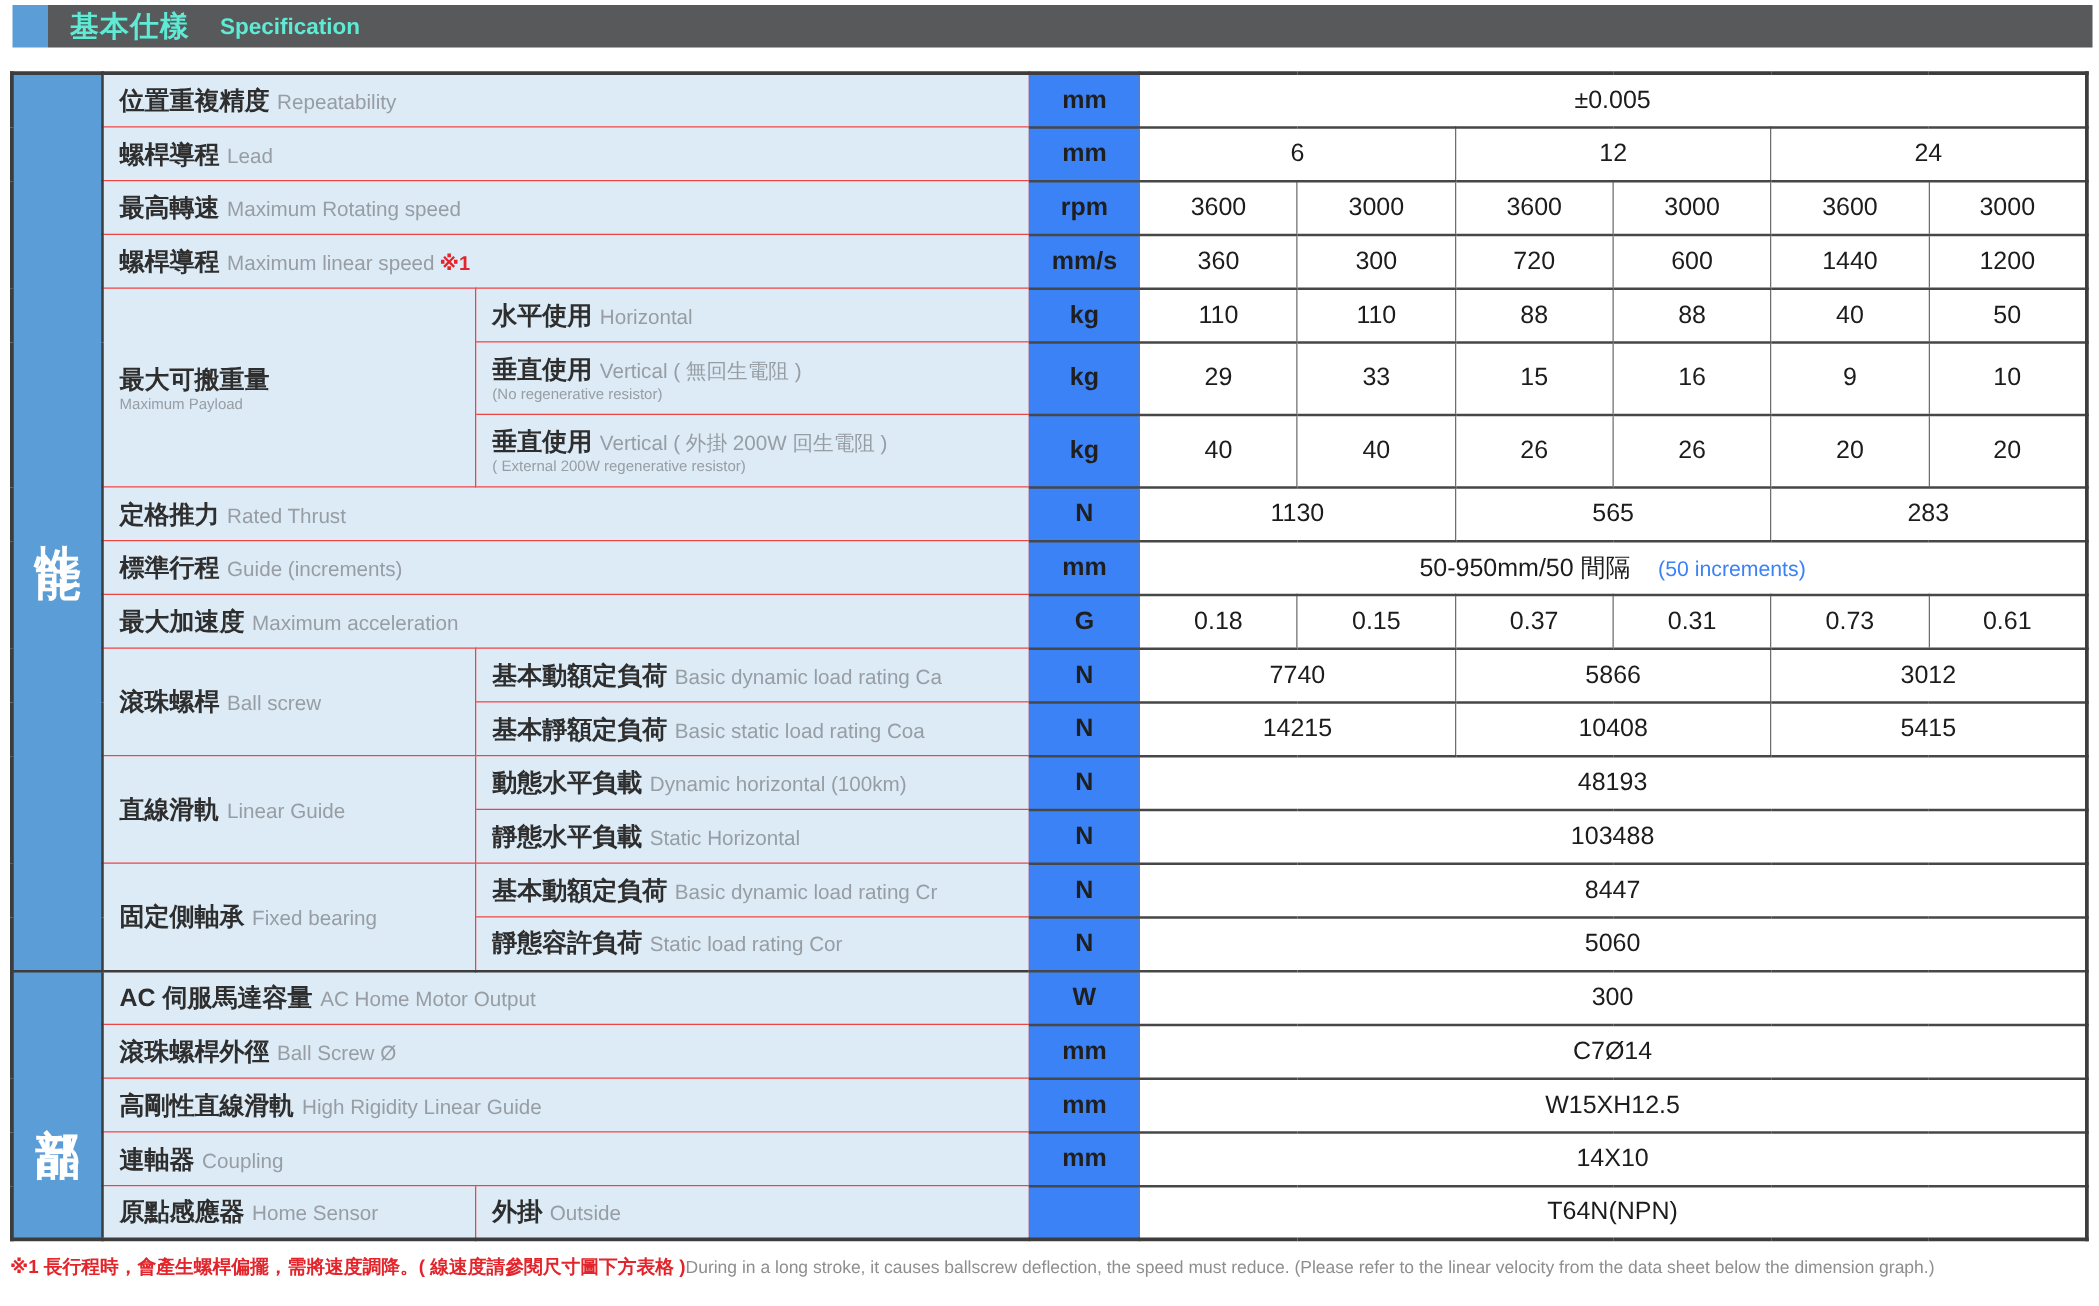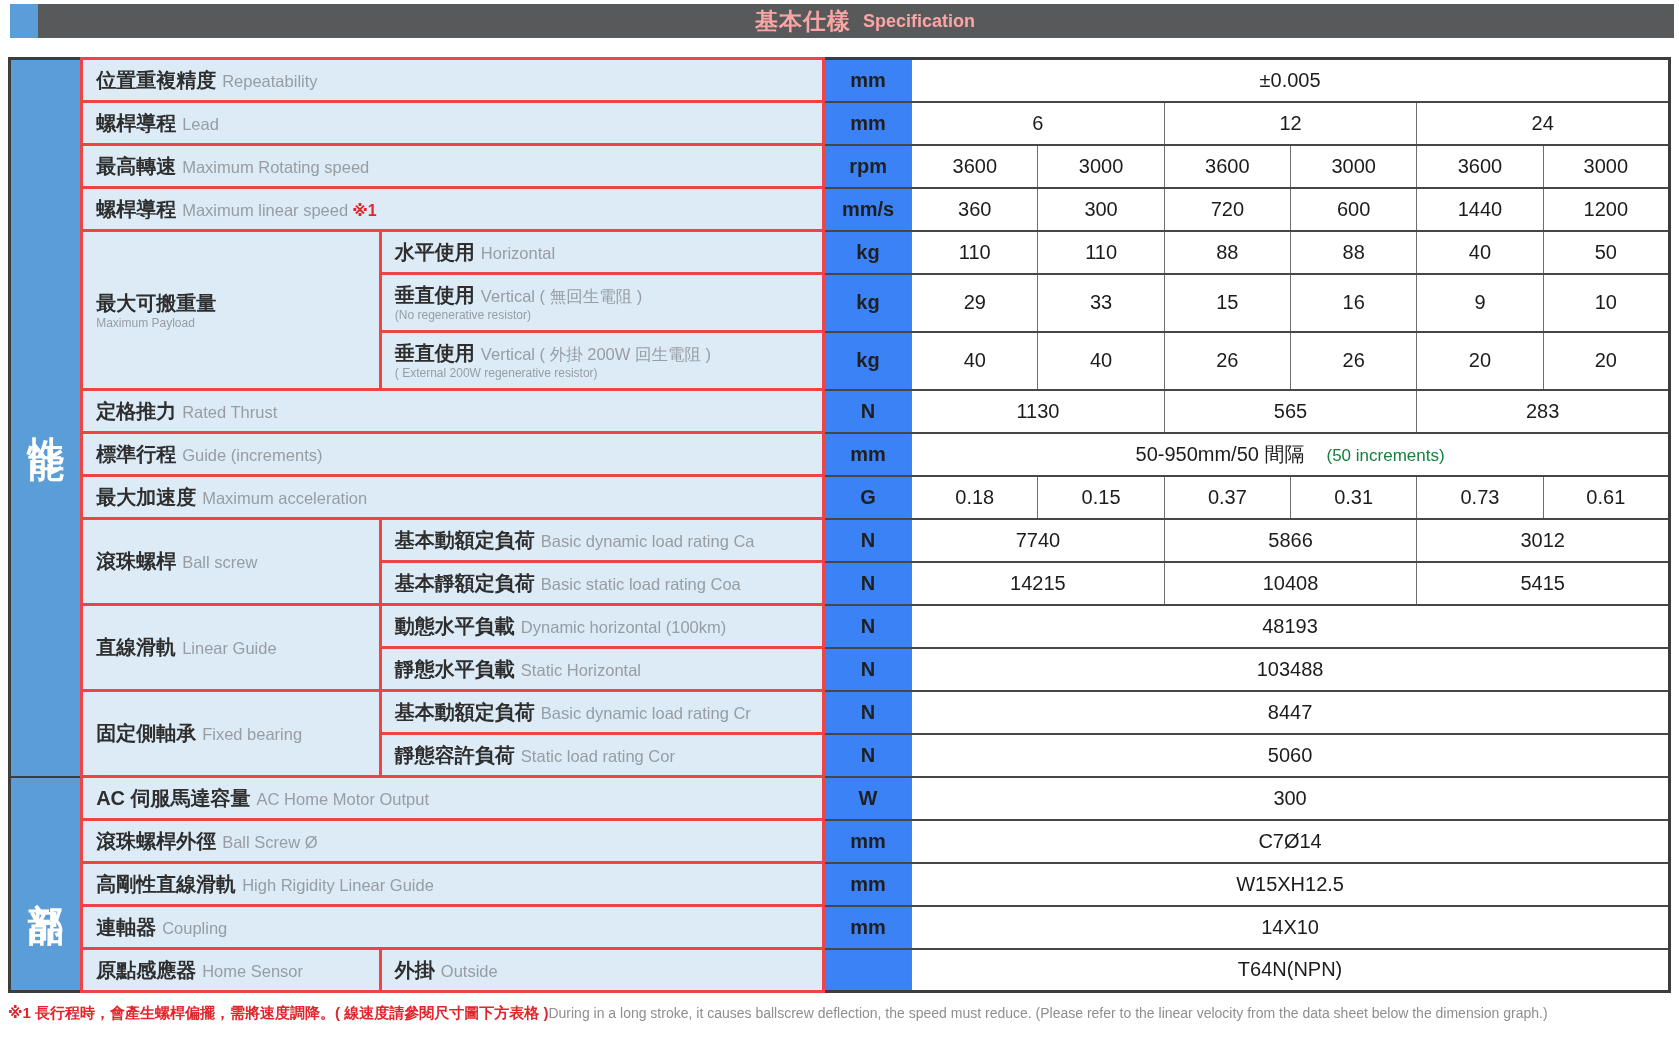--- a/index.html
+++ b/index.html
@@ -6,25 +6,25 @@
   html, body {
     width: 1679px; height: 1045px;
     background: #ffffff;
     font-family: "Liberation Sans", "DejaVu Sans", sans-serif;
     overflow: hidden;
   }
   
   .header { display: flex; align-items: stretch; margin: 4px 5px 0 10px; height: 34px; }
   .accent { width: 28px; background: #5b9dd6; }
   .bar {
-    flex: 1; background: #58595b; color: #fca5a5;
-    display: flex; align-items: center; padding-left: 18px; justify-content: center;
+    flex: 1; background: #58595b; color: #5eead4;
+    display: flex; align-items: center; padding-left: 18px;
   }
   .t-zh { font-size: 23px; font-weight: bold; letter-spacing: 1px; }
-  .t-en { font-size: 18px; font-weight: bold; margin-left: 12px; }
+  .t-en { font-size: 18px; font-weight: bold; margin-left: 24px; }
 
   
   table.spec {
     margin: 19px 0 0 8px;
     border-collapse: collapse;
     table-layout: fixed;
     width: 1663px;
     border: 3px solid #3d3d3d;
   }
   td { vertical-align: middle; }
@@ -41,21 +41,21 @@
     color: #ffffff;
     font-size: 36px;
     font-weight: bold;
     letter-spacing: 8px;
     margin: 0 auto;
   }
 
   
   td.lbl, td.sub {
     background: #dcebf6;
-    border: 3px solid #ef4444;
+    border: 1px solid #ef4444;
     padding: 2px 8px 2px 13px;
     text-align: left;
   }
   .zh { font-size: 20px; font-weight: bold; color: #2e2e2e; }
   .en { font-size: 16.5px; color: #979da3; margin-left: 6px; }
   .en2 { display: block; font-size: 12px; color: #979da3; line-height: 1.15; }
   .note { font-size: 16px; font-weight: bold; color: #e3242b; margin-left: 4px; }
 
   
   td.unit {
@@ -72,21 +72,21 @@
   
   td.val {
     background: #ffffff;
     border: 1px solid #6e6e6e;
     border-top: 2px solid #474747;
     border-bottom: 2px solid #474747;
     text-align: center;
     font-size: 20px;
     color: #1c1c1c;
   }
-  .val-gray { font-size: 17px; color: #15803d; margin-left: 22px; }
+  .val-gray { font-size: 17px; color: #3b82f6; margin-left: 22px; }
 
   tr.std  { height: 43px; }
   tr.tall { height: 58px; }
 
   
   tr.sec-start td { border-top: 2px solid #3d3d3d; }
 
   
   .footnote {
     margin: 11px 0 0 8px;

